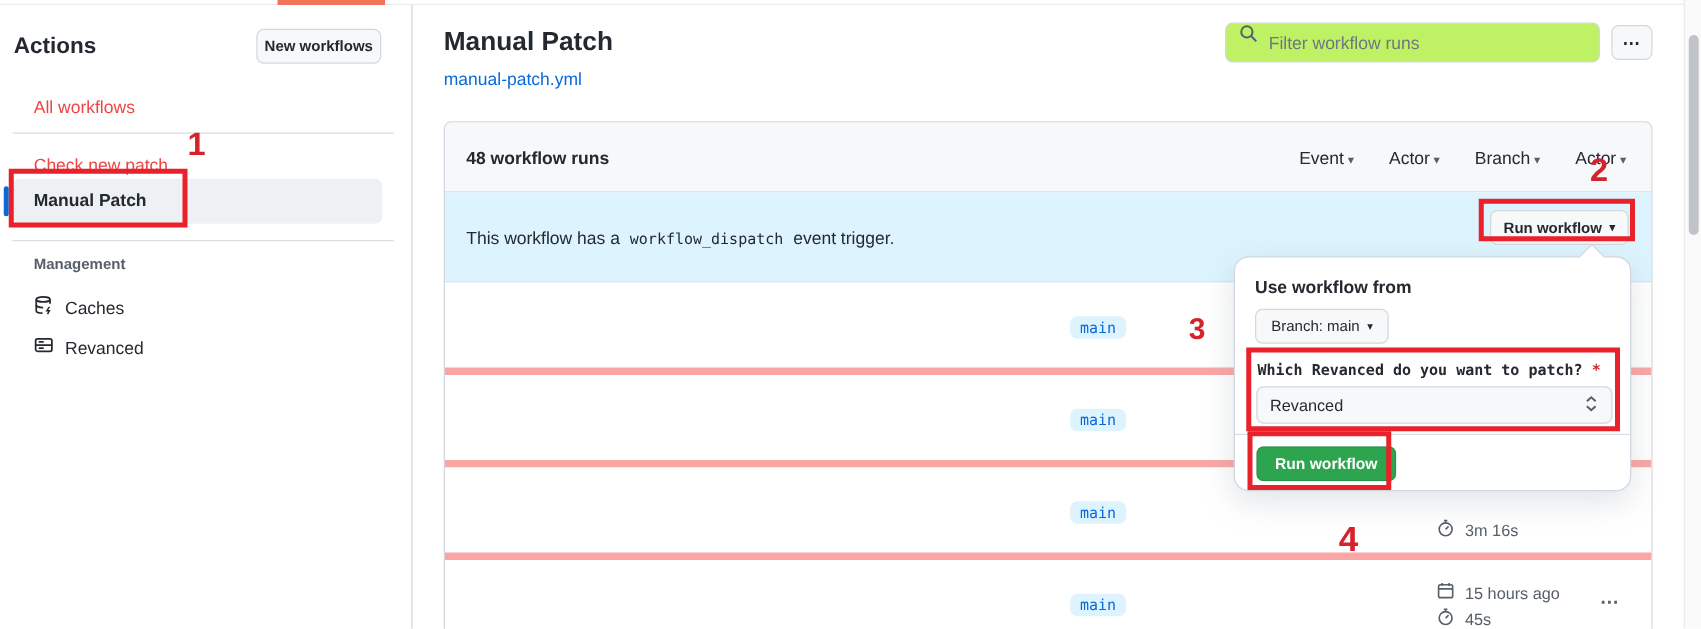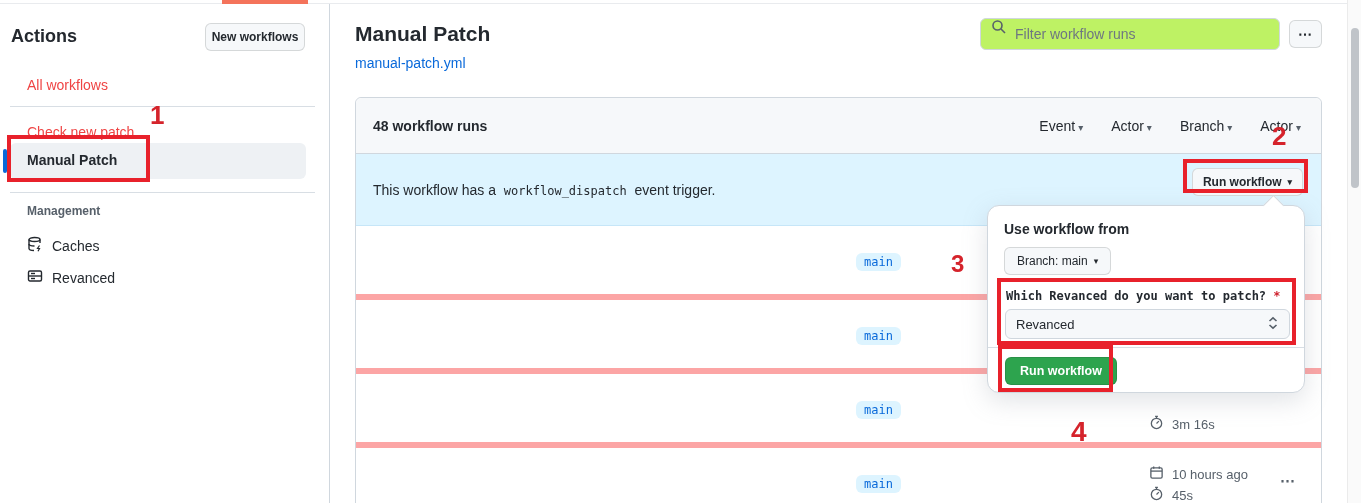--- a/index.html
+++ b/index.html
@@ -193,21 +193,21 @@
         <span class="branch-badge">main</span>
         <span class="meta" style="top:17px;">
           <span>
             <svg width="15" height="15" viewBox="0 0 16 16" fill="none" stroke="#57606a" stroke-width="1.4">
               <rect x="2" y="3" width="12" height="11" rx="1.5"></rect>
                 <line x1="2" y1="6.5" x2="14" y2="6.5"></line>
               <line x1="5" y1="1.5" x2="5" y2="4"></line>
                 <line x1="11" y1="1.5" x2="11" y2="4"></line>
             </svg>
           </span>
-          <span>10 hours ago</span>
+          <span>15 hours ago</span>
         </span>
         <span class="meta" style="top:38px;text-align:center;">
           <span>
             <svg width="15" height="15" viewBox="0 0 16 16" fill="none" stroke="#57606a" stroke-width="1.4">
               <circle cx="8" cy="9" r="5.5"></circle>
                 <line x1="8" y1="9" x2="10.5" y2="6.5"></line>
               <line x1="6.5" y1="1.5" x2="9.5" y2="1.5"></line>
                 <line x1="8" y1="1.5" x2="8" y2="3.5"></line>
             </svg>
           </span>

